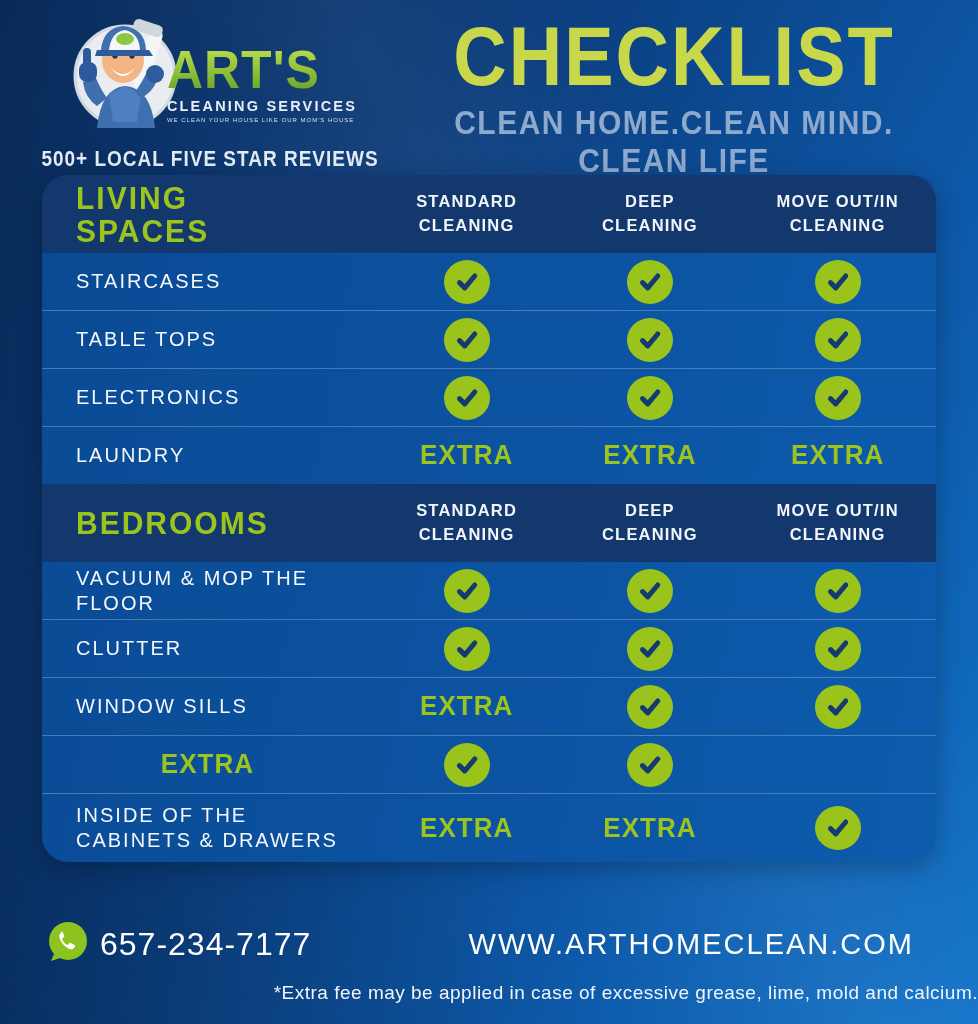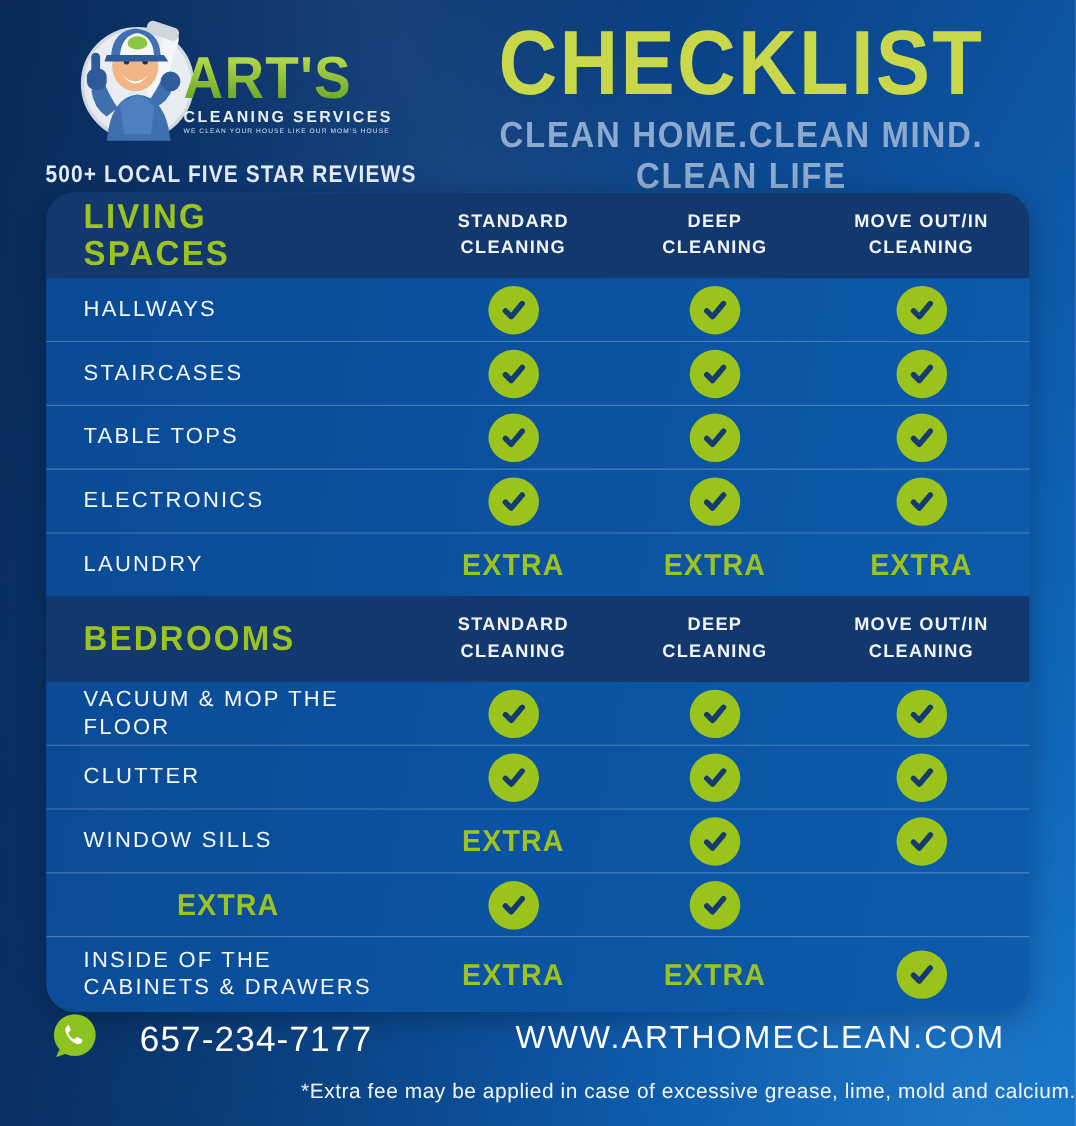--- a/index.html
+++ b/index.html
@@ -68,21 +68,21 @@
     display:flex;align-items:center;justify-content:center;
   }
   .check svg{width:30px;height:30px;}
   .extra{font-size:26px;font-weight:800;letter-spacing:1px;color:#9dc41e;transform:scaleY(1.05);}
   
   .footer{
     position:absolute;left:0;right:0;top:920px;
     display:flex;justify-content:space-between;align-items:center;
     padding:0 64px 0 46px;
   }
-  .phone-wrap{display:flex;align-items:center;gap:27px;}
+  .phone-wrap{display:flex;align-items:center;}
   .phone-num{font-size:32px;color:#fff;letter-spacing:1px;margin-left:10px;}
   .site{font-size:29px;color:#fff;letter-spacing:2px;font-weight:400;}
   .disclaimer{
     position:absolute;left:0;right:0;top:982px;text-align:right;
     font-size:19px;color:#f2f6fa;letter-spacing:0.5px;
   }
 </style>
 </head>
 <body>
 
@@ -136,44 +136,20 @@
     <div class="main-sub">CLEAN HOME.CLEAN MIND. CLEAN LIFE</div>
   </div>
 </div>
 
 <div class="panel" id="panel">
     <div class="band">
       <div class="sec-title">LIVING<br>SPACES</div>
       <div class="col-head">STANDARD CLEANING</div>
       <div class="col-head">DEEP CLEANING</div>
       <div class="col-head">MOVE OUT/IN CLEANING</div>
-    </div>
-    <div class="row">
-      <div class="row-label">HALLWAYS</div>
-      <div class="cell">
-        <span class="check">
-          <svg viewBox="0 0 24 24">
-            <path d="M6 12.5l4.2 4.2 8-9.5" stroke="#153a72" stroke-width="4" fill="none" stroke-linecap="round" stroke-linejoin="round"></path>
-          </svg>
-        </span>
-      </div>
-      <div class="cell">
-        <span class="check">
-          <svg viewBox="0 0 24 24">
-            <path d="M6 12.5l4.2 4.2 8-9.5" stroke="#153a72" stroke-width="4" fill="none" stroke-linecap="round" stroke-linejoin="round"></path>
-          </svg>
-        </span>
-      </div>
-      <div class="cell">
-        <span class="check">
-          <svg viewBox="0 0 24 24">
-            <path d="M6 12.5l4.2 4.2 8-9.5" stroke="#153a72" stroke-width="4" fill="none" stroke-linecap="round" stroke-linejoin="round"></path>
-          </svg>
-        </span>
-      </div>
     </div>
     <div class="row">
       <div class="row-label">STAIRCASES</div>
       <div class="cell">
         <span class="check">
           <svg viewBox="0 0 24 24">
             <path d="M6 12.5l4.2 4.2 8-9.5" stroke="#153a72" stroke-width="4" fill="none" stroke-linecap="round" stroke-linejoin="round"></path>
           </svg>
         </span>
       </div>

